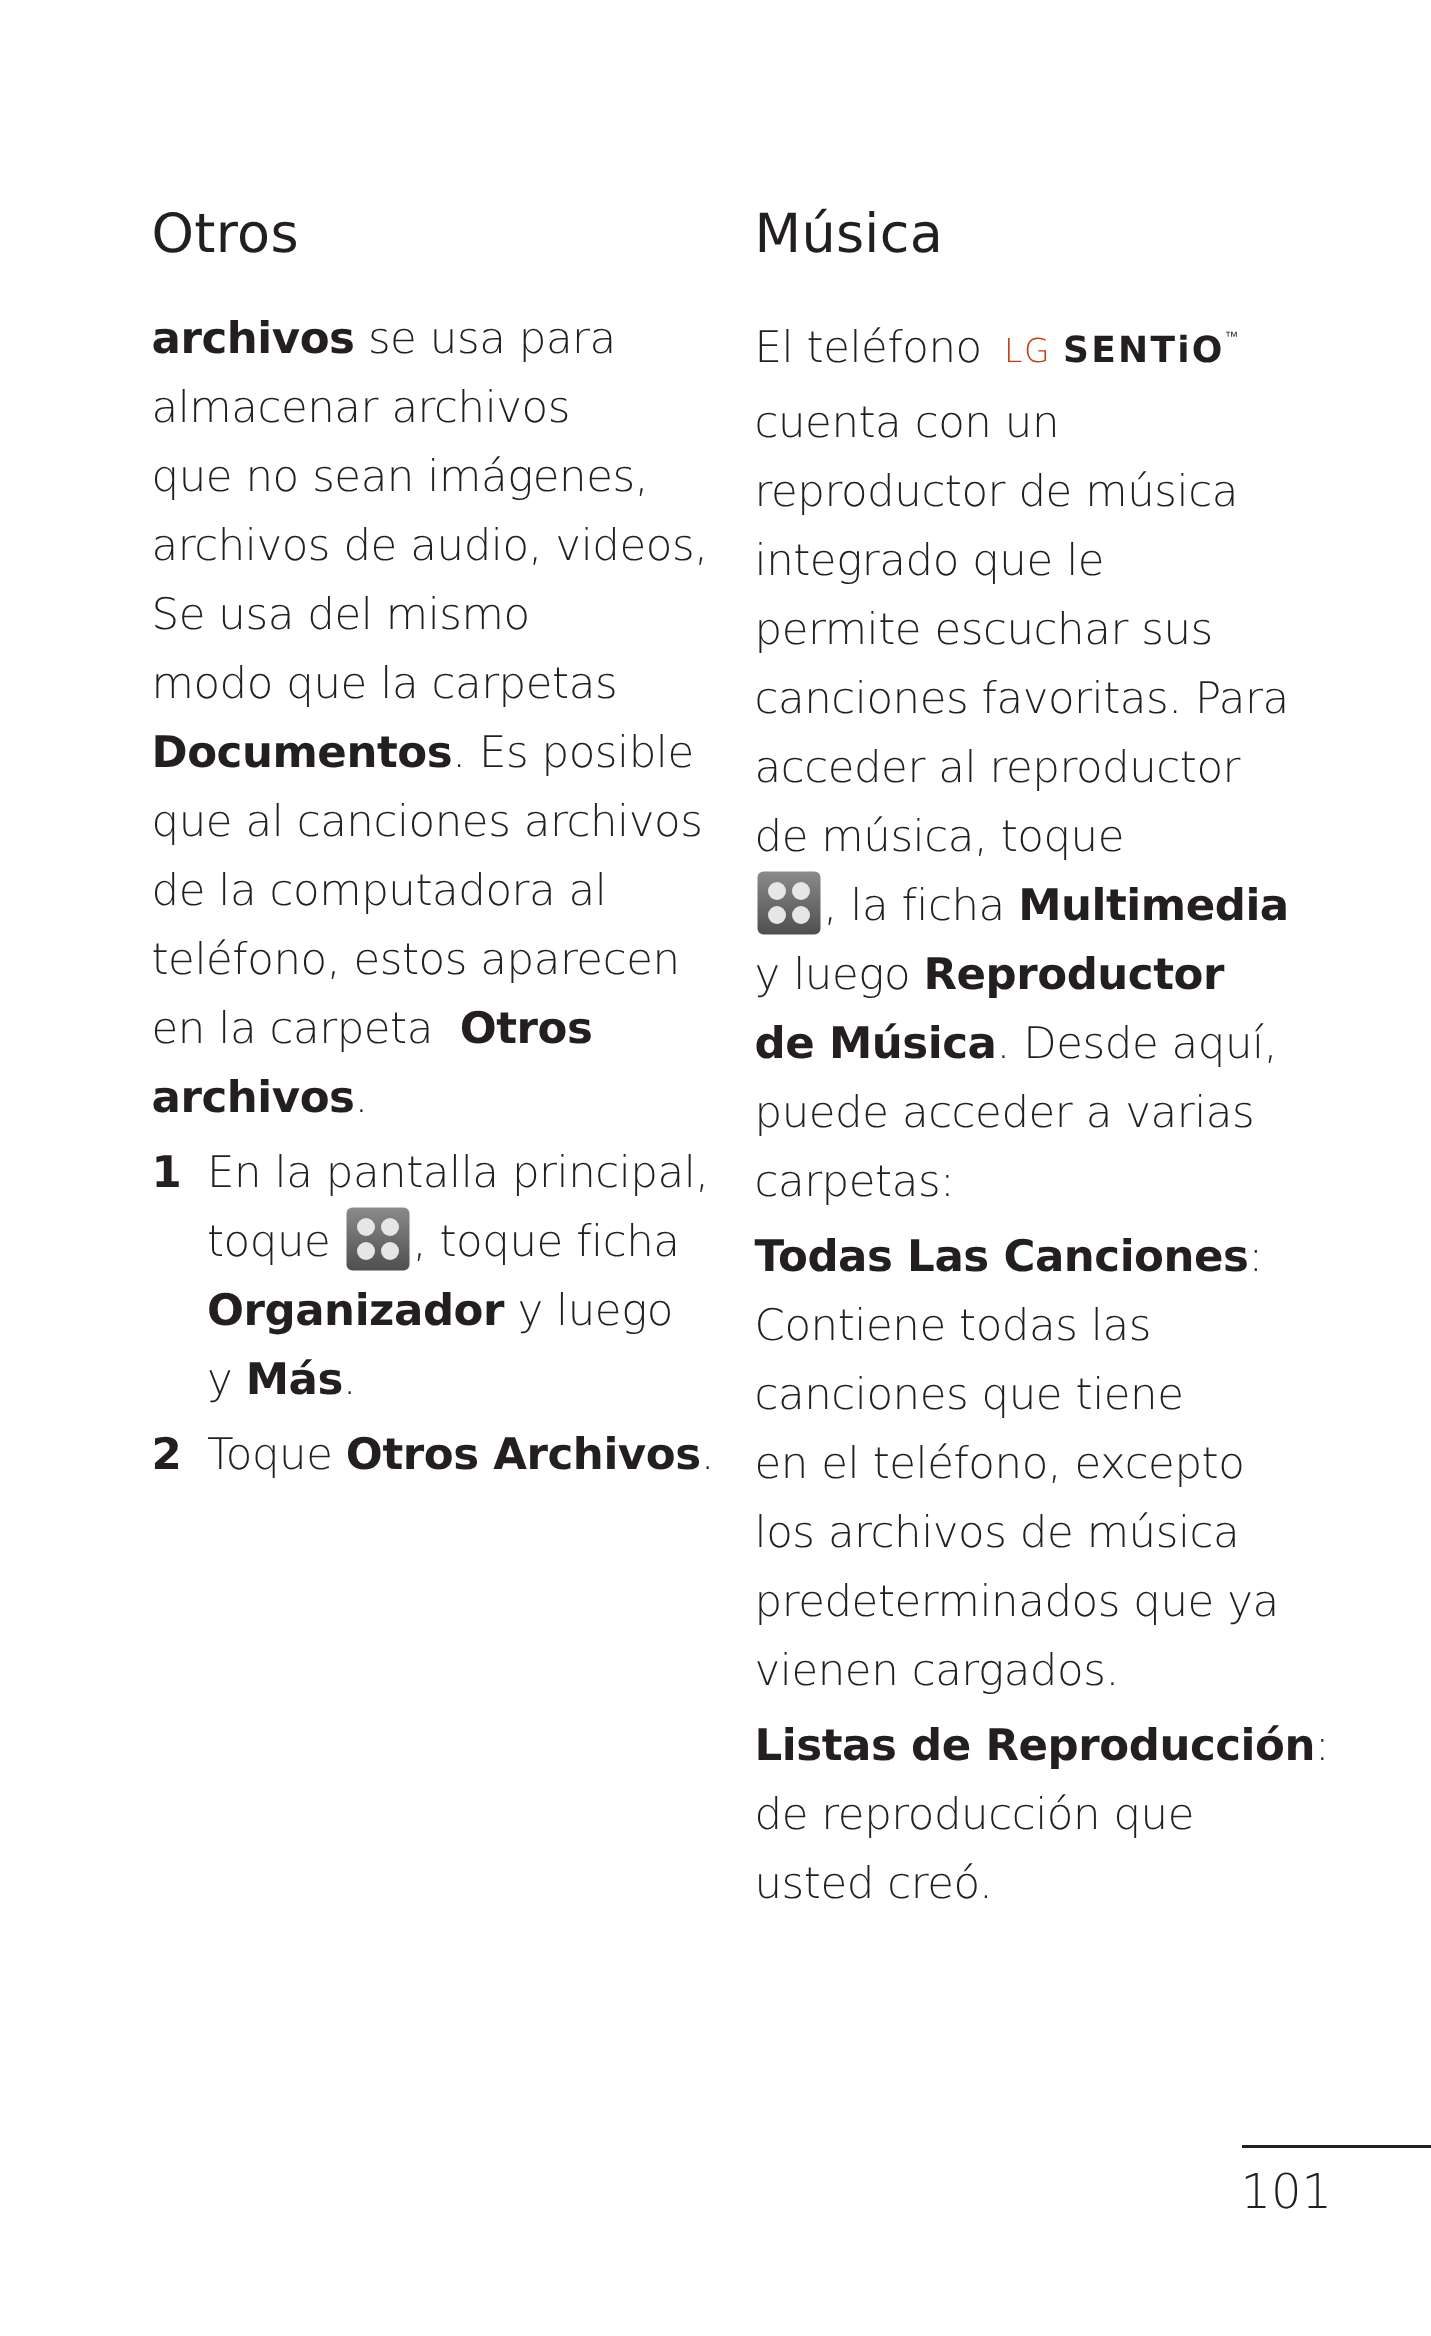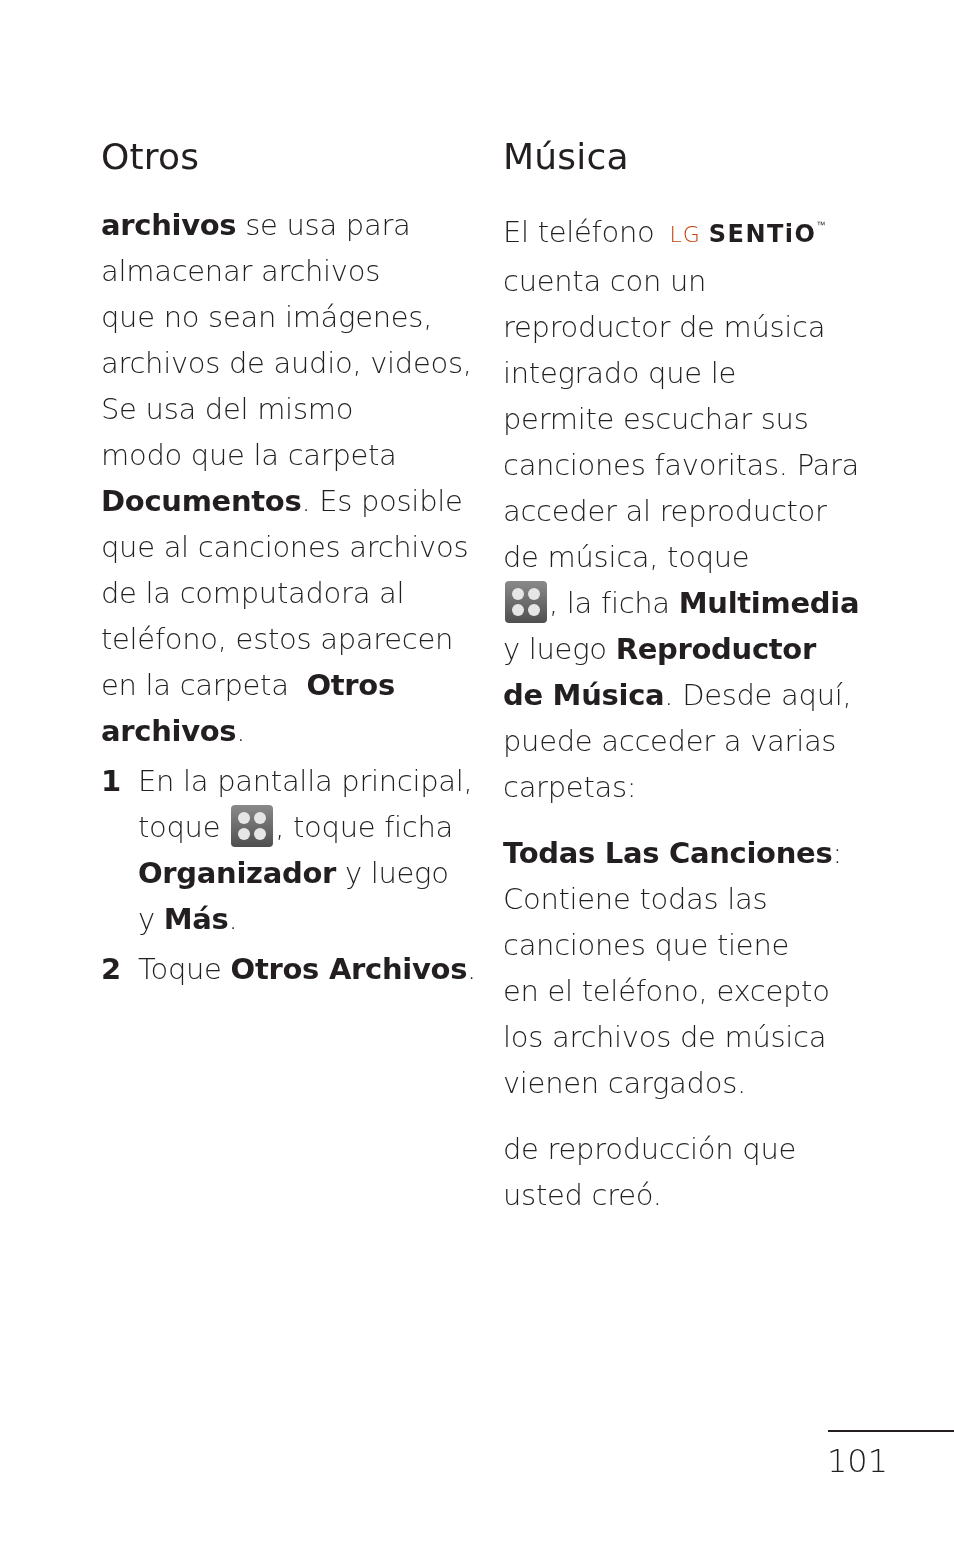--- a/index.html
+++ b/index.html
@@ -34,41 +34,41 @@
       background: #e6e6e6;
     }
     .app-icon i:nth-child(1) { left: 7px; top: 7px; }
     .app-icon i:nth-child(2) { right: 7px; top: 7px; }
     .app-icon i:nth-child(3) { left: 7px; bottom: 7px; }
     .app-icon i:nth-child(4) { right: 7px; bottom: 7px; }
     .brand { font-size: 24px; letter-spacing: 1px; margin-left: 6px; }
     .brand .lg { font-weight: 200; color: #c2410c; font-size: 22px; margin-right: 8px; }
     .brand .sentio { font-weight: bold; letter-spacing: 1.5px; }
     .brand sup { font-size: 9px; vertical-align: 14px; }
-    .section { margin-top: 20px; }
+    .section { margin-top: 4px; }
     .footer-rule {
       position: absolute; left: 828px; top: 1430px; width: 126px; height: 0;
       border-top: 2px solid #231f20;
     }
     .page-num {
       position: absolute; left: 827px; top: 1442px; font-size: 32px; font-weight: 300; text-align: center;
     }
   </style>
 </head>
 <body>
 
 <div class="col col-left">
   <h2>Otros</h2>
   <p class="lines">
     <span class="ln"><b>archivos</b><span> se usa para</span></span>
     <span class="ln">almacenar archivos</span>
     <span class="ln">que no sean imágenes,</span>
     <span class="ln">archivos de audio, videos,</span>
     <span class="ln">Se usa del mismo</span>
-    <span class="ln">modo que la carpeta</span>
+    <span class="ln">modo que la carpetas</span>
     <span class="ln"><b>Documentos</b><span>. Es posible</span></span>
     <span class="ln">que al canciones archivos</span>
     <span class="ln">de la computadora al</span>
     <span class="ln">teléfono, estos aparecen</span>
     <span class="ln"><span style="white-space:pre">en la carpeta  </span><b>Otros</b></span>
     <span class="ln"><b>archivos</b><span>.</span></span>
   </p>
 
   <div class="step lines">
     <span class="num">1</span>
@@ -101,23 +101,25 @@
     <span class="ln">puede acceder a varias</span>
     <span class="ln">carpetas:</span>
   </p>
 
   <p class="lines section">
     <span class="ln"><b>Todas Las Canciones</b><span>:</span></span>
     <span class="ln">Contiene todas las</span>
     <span class="ln">canciones que tiene</span>
     <span class="ln">en el teléfono, excepto</span>
     <span class="ln">los archivos de música</span>
+    <span class="ln">predeterminados que ya</span>
     <span class="ln">vienen cargados.</span>
   </p>
 
   <p class="lines section">
+    <span class="ln"><b>Listas de Reproducción</b><span>:</span></span>
     <span class="ln">de reproducción que</span>
     <span class="ln">usted creó.</span>
   </p>
 </div>
 
 <div class="footer-rule"></div>
 <div class="page-num">101</div>
 
 </body></html>

